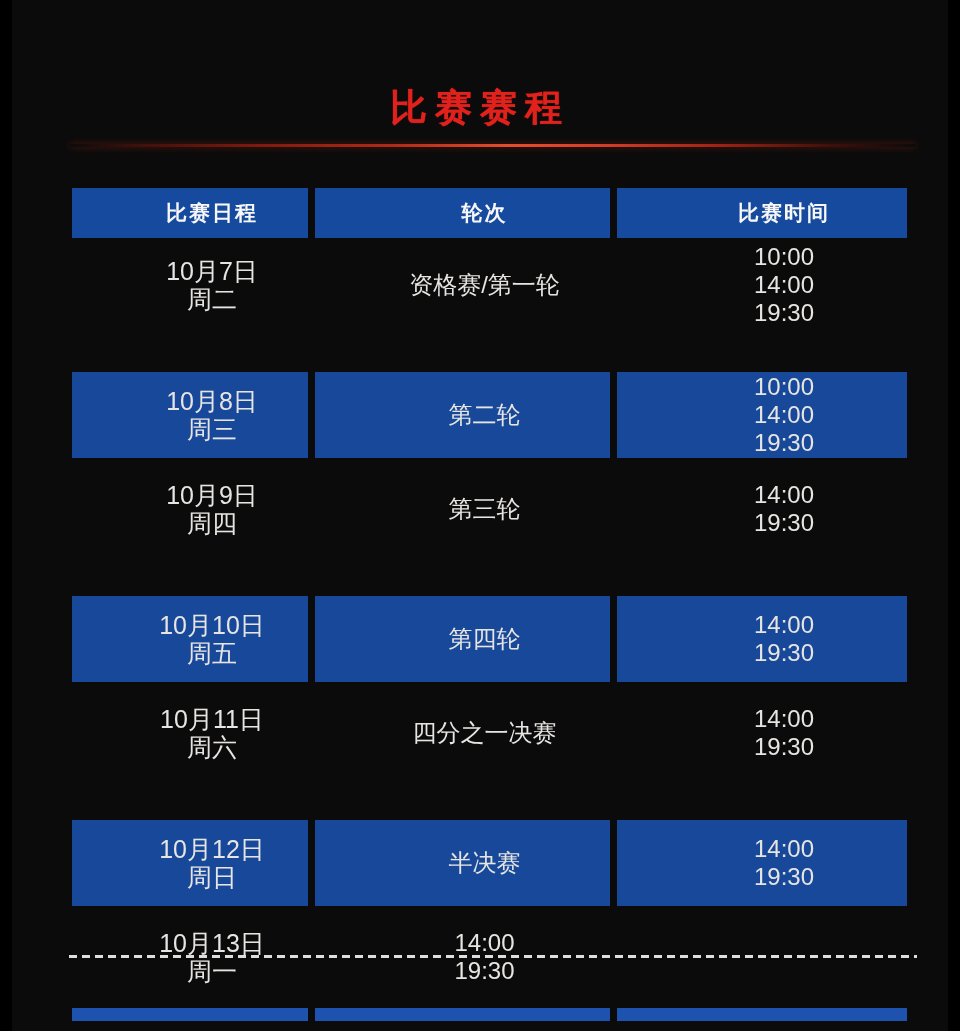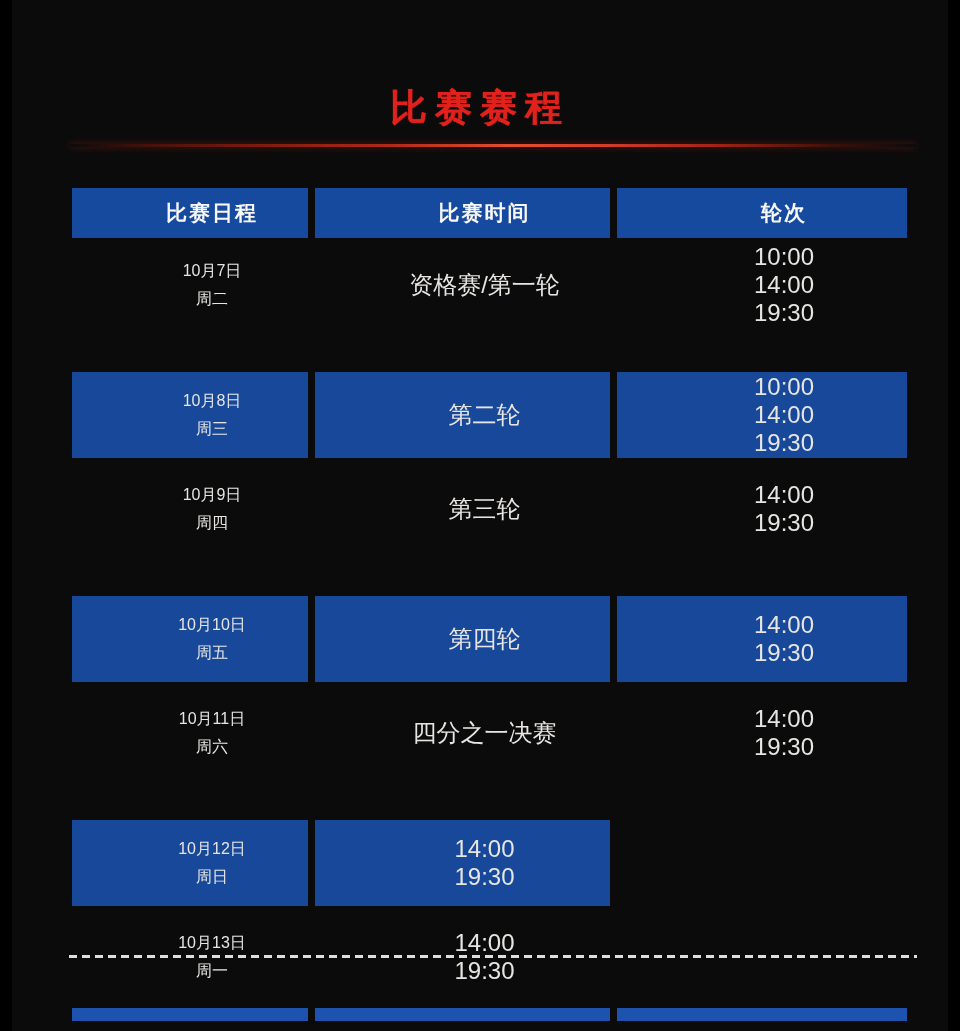--- a/index.html
+++ b/index.html
@@ -35,21 +35,21 @@
     color:var(--text);text-align:center;padding-left:44px;
   }
 
   .row.header{height:50px;}
   .row.header .cell{background:var(--header-blue);color:#f7f7f7;font-weight:bold;font-size:21px;letter-spacing:2px;}
 
   .row.data{height:94px;}
   .row.data.blue{padding:4px 0;margin-top:36px;}
   .row.data.blue .cell{background:var(--row-blue);}
 
-  .date-line,.weekday-line{font-size:16px;line-height:28px;}
+  .date-line,.weekday-line{font-size:25px;line-height:28px;}
   .round-label{font-size:24px;line-height:26px;}
   .time-line{font-size:24px;line-height:28px;}
 
   .row.partial{height:17px;padding-top:4px;}
   .row.partial .cell{background:var(--partial-blue);}
 
   .dashed-line{
     position:absolute;top:955px;left:57px;width:848px;height:3px;
     background:repeating-linear-gradient(90deg,#dedede 0 8px,transparent 8px 13px);
   }
@@ -59,22 +59,22 @@
 
 <div class="page">
 
   <h1 class="title">比赛赛程</h1>
 
   <div class="divider"></div>
 
   <div class="table">
     <div class="row header">
       <div class="cell">比赛日程</div>
+      <div class="cell">轮次</div>
       <div class="cell">比赛时间</div>
-      <div class="cell">轮次</div>
     </div>
 
     <div id="rows-container">
         <div class="row data">
     <div class="cell">
       <div class="date-line">10月7日</div>
       <div class="weekday-line">周二</div>
     </div>
     <div class="cell">
       <div class="round-label">资格赛/第一轮</div>
@@ -137,20 +137,23 @@
             <div class="time-line">14:00</div>
             <div class="time-line">19:30</div>
           </div>
   </div>
         <div class="row data blue">
     <div class="cell">
       <div class="date-line">10月12日</div>
       <div class="weekday-line">周日</div>
     </div>
     <div class="cell">
+      <div class="round-label">半决赛</div>
+    </div>
+    <div class="cell">
             <div class="time-line">14:00</div>
             <div class="time-line">19:30</div>
           </div>
   </div>
         <div class="row data">
     <div class="cell">
       <div class="date-line">10月13日</div>
       <div class="weekday-line">周一</div>
     </div>
     <div class="cell">

